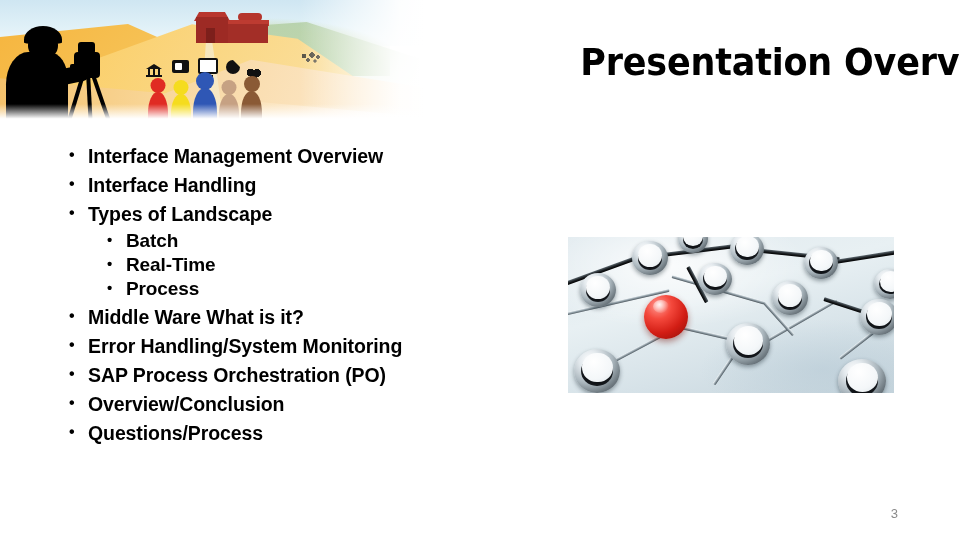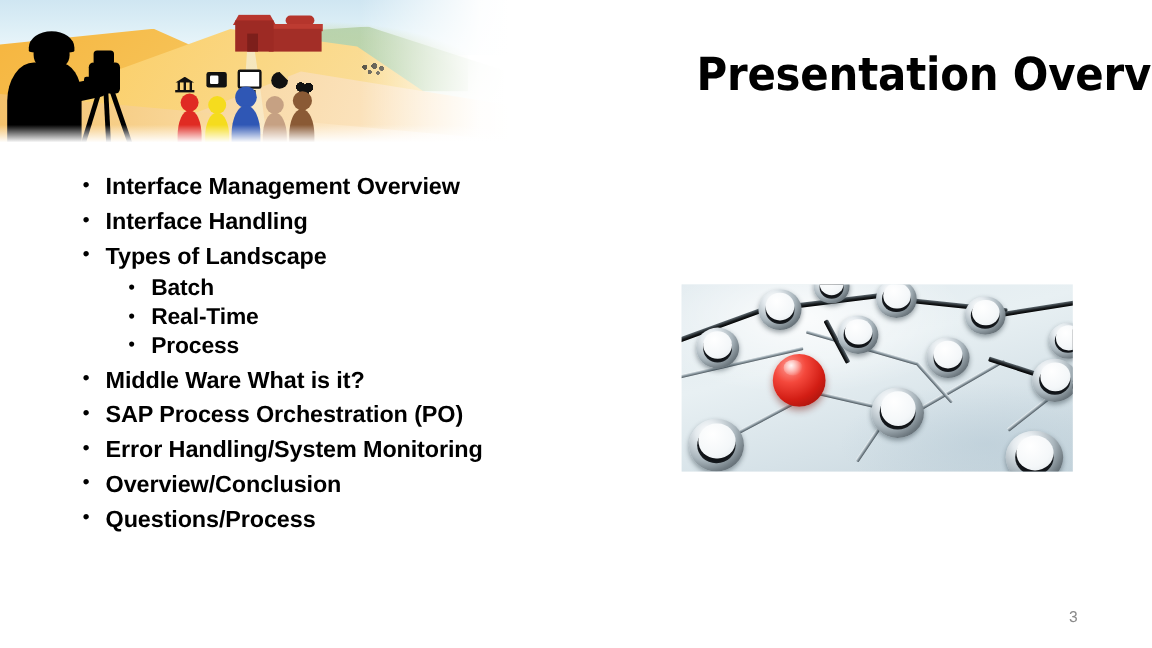--- a/index.html
+++ b/index.html
@@ -516,24 +516,24 @@
           </li>
           <li>
             <span>Process</span>
           </li>
         </ul>
       </li>
       <li>
         <span>Middle Ware What is it?</span>
       </li>
       <li>
+        <span>Error Handling/System Monitoring</span>
+      </li>
+      <li>
         <span>SAP Process Orchestration (PO)</span>
-      </li>
-      <li>
-        <span>Error Handling/System Monitoring</span>
       </li>
       <li>
         <span>Overview/Conclusion</span>
       </li>
       <li>
         <span>Questions/Process</span>
       </li>
     </ul>
   </div>
 

